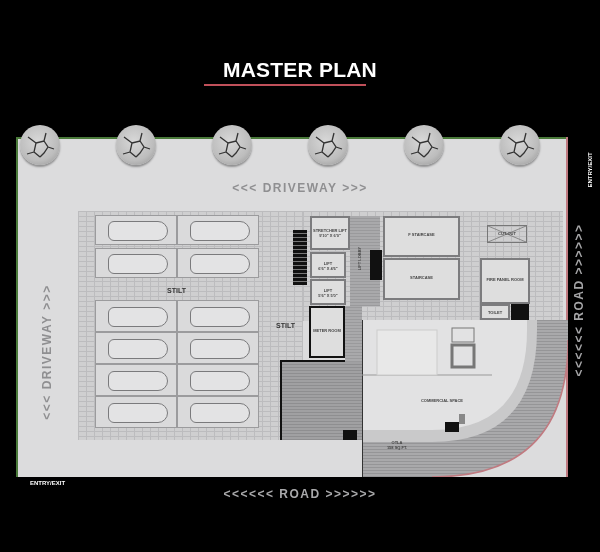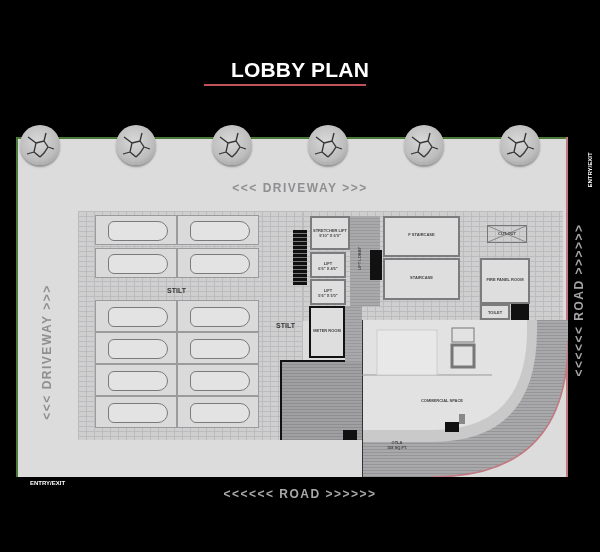--- a/index.html
+++ b/index.html
@@ -26,21 +26,21 @@
   .room-txt{font-size:4px;color:#444;text-align:center;font-weight:bold;line-height:5px;}
   .slot{background:#dadadb;border:1px solid #9b9b9d;box-sizing:border-box;}
   .car{position:absolute;border:1px solid #7a7a7c;border-radius:6px 10px 10px 6px;background:#e3e3e4;}
   .small-lbl{font-size:7px;color:#333;font-weight:bold;}
   .stair{background:repeating-linear-gradient(0deg,#111 0,#111 3px,#777 3px,#777 4px);}
   .shaft{background:#111;}
 </style>
 </head>
 <body>
 
-<div class="abs title">LOBBY PLAN</div>
+<div class="abs title">MASTER PLAN</div>
 <div class="abs title-line"></div>
 
 <div class="abs site"></div>
 <div class="abs site-right"></div>
 
 <div class="abs tree" style="left:20px;top:125px;">
   <svg viewBox="0 0 40 40">
       <path d="M8 12 L16 18 L14 27 L20 32 M16 18 L24 16 L28 22 L24 28 L20 32 M24 16 L26 8 M28 22 L34 24 M14 27 L7 29" stroke="#333" stroke-width="1.3" fill="none"></path>
     </svg>
 </div>

